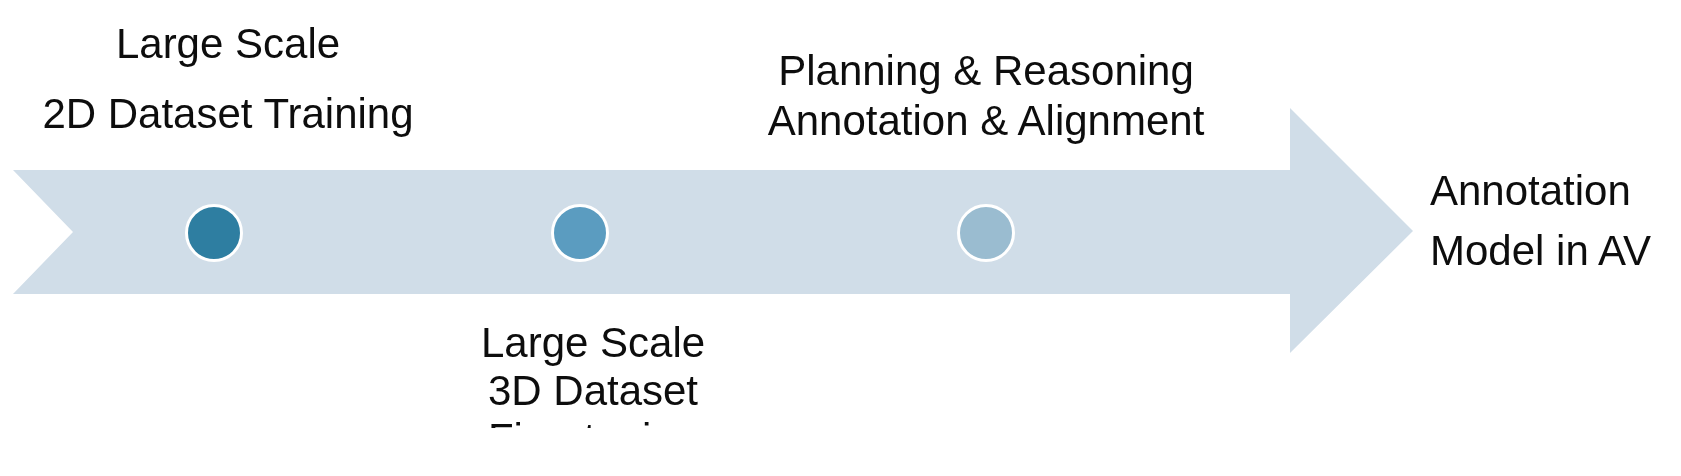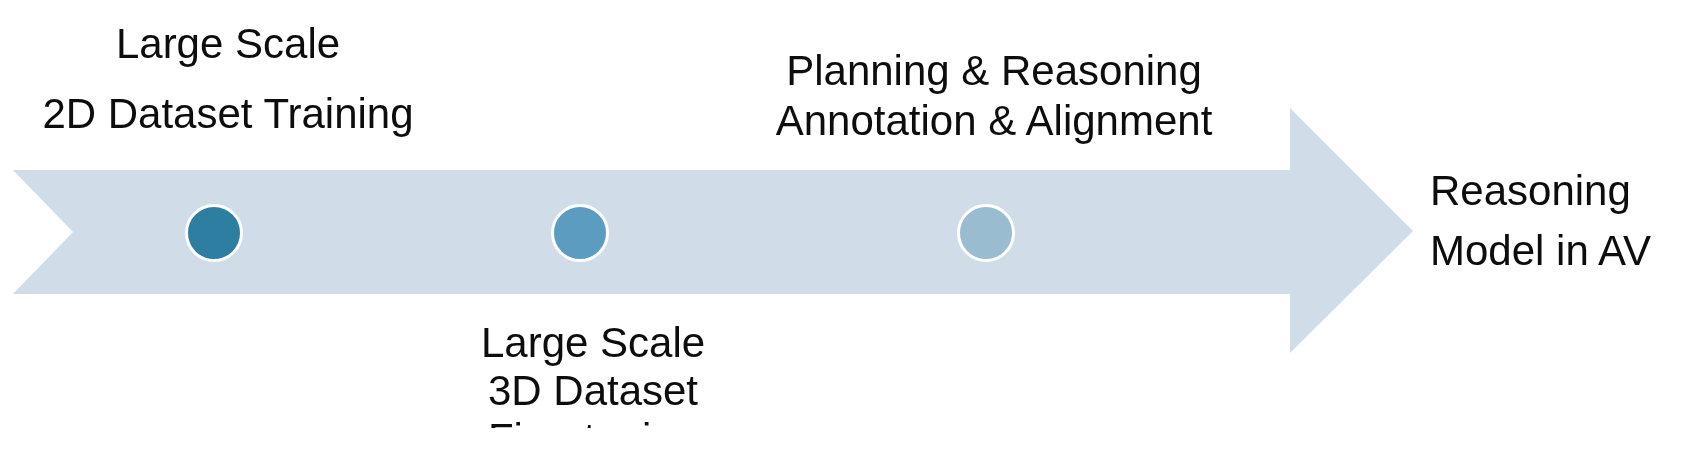--- a/index.html
+++ b/index.html
@@ -28,21 +28,21 @@
     white-space: pre-line;
     text-align: center;
     font-size: 42px;
     color: #0d0d0d;
   }
   .label.centered {
     transform: translateX(-50%);
   }
   .label-a { left: 228px; top: 9px;   line-height: 70px; }
   .label-b { left: 593px; top: 319px; line-height: 48px; }
-  .label-c { left: 986px; top: 46px;  line-height: 50px; margin-left: 8px; }
+  .label-c { left: 986px; top: 46px;  line-height: 50px; }
   .label-d { left: 1430px; top: 161px; line-height: 60px; text-align: left; }
   .dot {
     position: absolute;
     width: 52px;
     height: 52px;
     border: 3px solid #ffffff;
     border-radius: 50%;
     box-sizing: content-box;
   }
   .dot-1 { left: 185px; top: 204px; }
@@ -61,21 +61,21 @@
   <div class="label centered label-a">Large Scale
 2D Dataset Training</div>
 
   <div class="label centered label-b">Large Scale
 3D Dataset
 Fine-tuning</div>
 
   <div class="label centered label-c">Planning &amp; Reasoning
 Annotation &amp; Alignment</div>
 
-  <div class="label label-d">Reasoning
+  <div class="label label-d">Annotation
 Model in AV</div>
 
   <div class="dot dot-1" style="background-color: rgb(46, 126, 161);"></div>
 
   <div class="dot dot-2" style="background-color: rgb(91, 156, 192);"></div>
 
   <div class="dot dot-3" style="background-color: rgb(154, 188, 208);"></div>
 
 </div>
 

